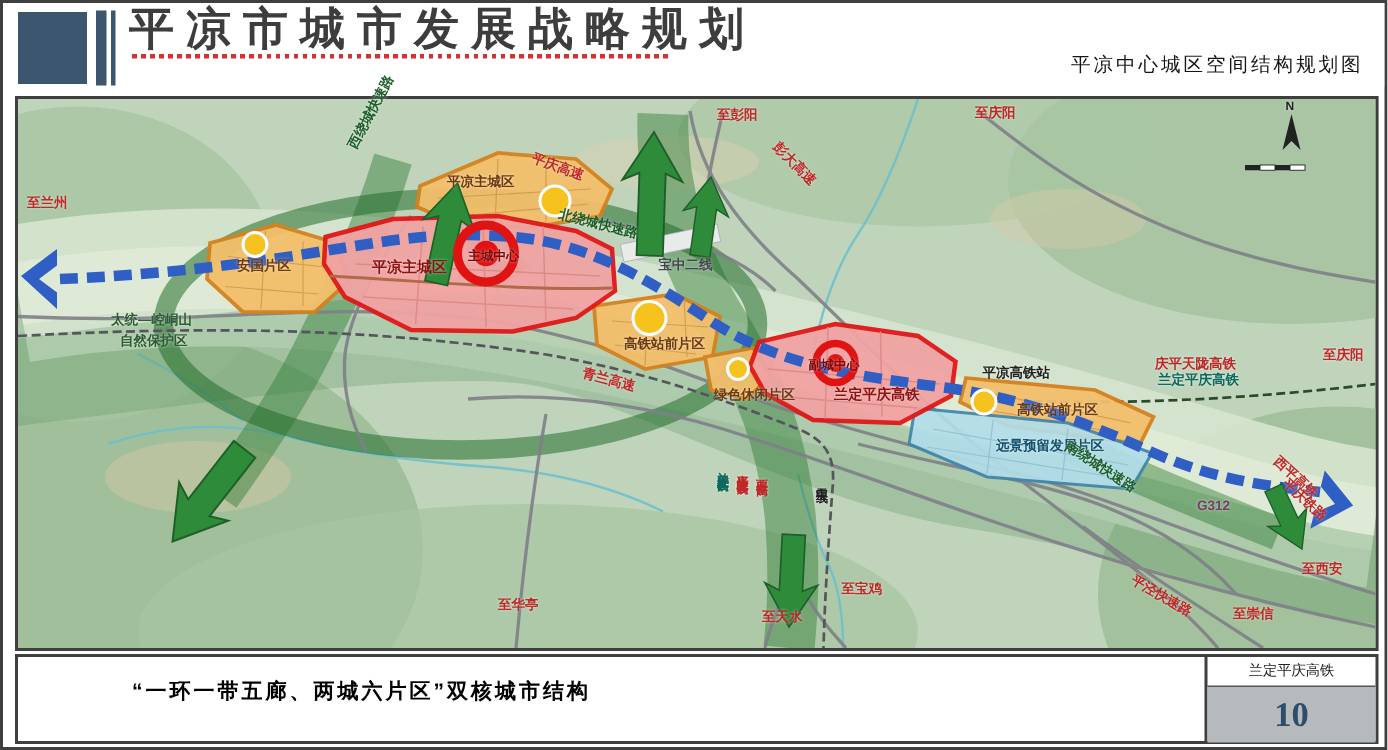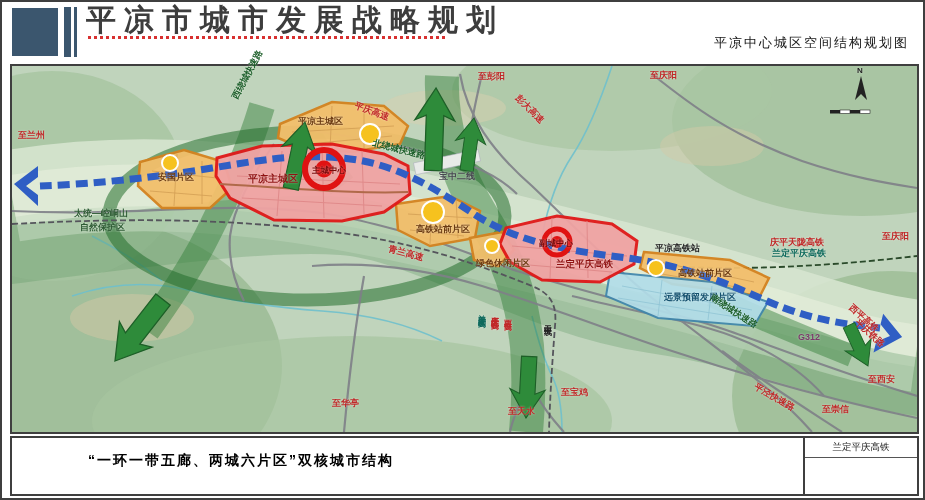--- a/index.html
+++ b/index.html
@@ -227,16 +227,17 @@
       <div class="ml red vert" style="left:490px;top:247px;font-size:8px">西平高铁</div>
       <div class="ml dark vert" style="left:530px;top:252px;font-size:8px">宝中二线</div>
       <div class="ml dark" style="left:845px;top:0px;font-size:8px">N</div>
     </div>
   </div>
 
   <div class="footer">
     <div class="ftr-caption">“一环一带五廊、两城六片区”双核城市结构</div>
     <div class="ftr-box">
       <div class="ftr-org">兰定平庆高铁</div>
+      <div class="ftr-page">10</div>
     </div>
   </div>
 
 </div>
 
 </body></html>

